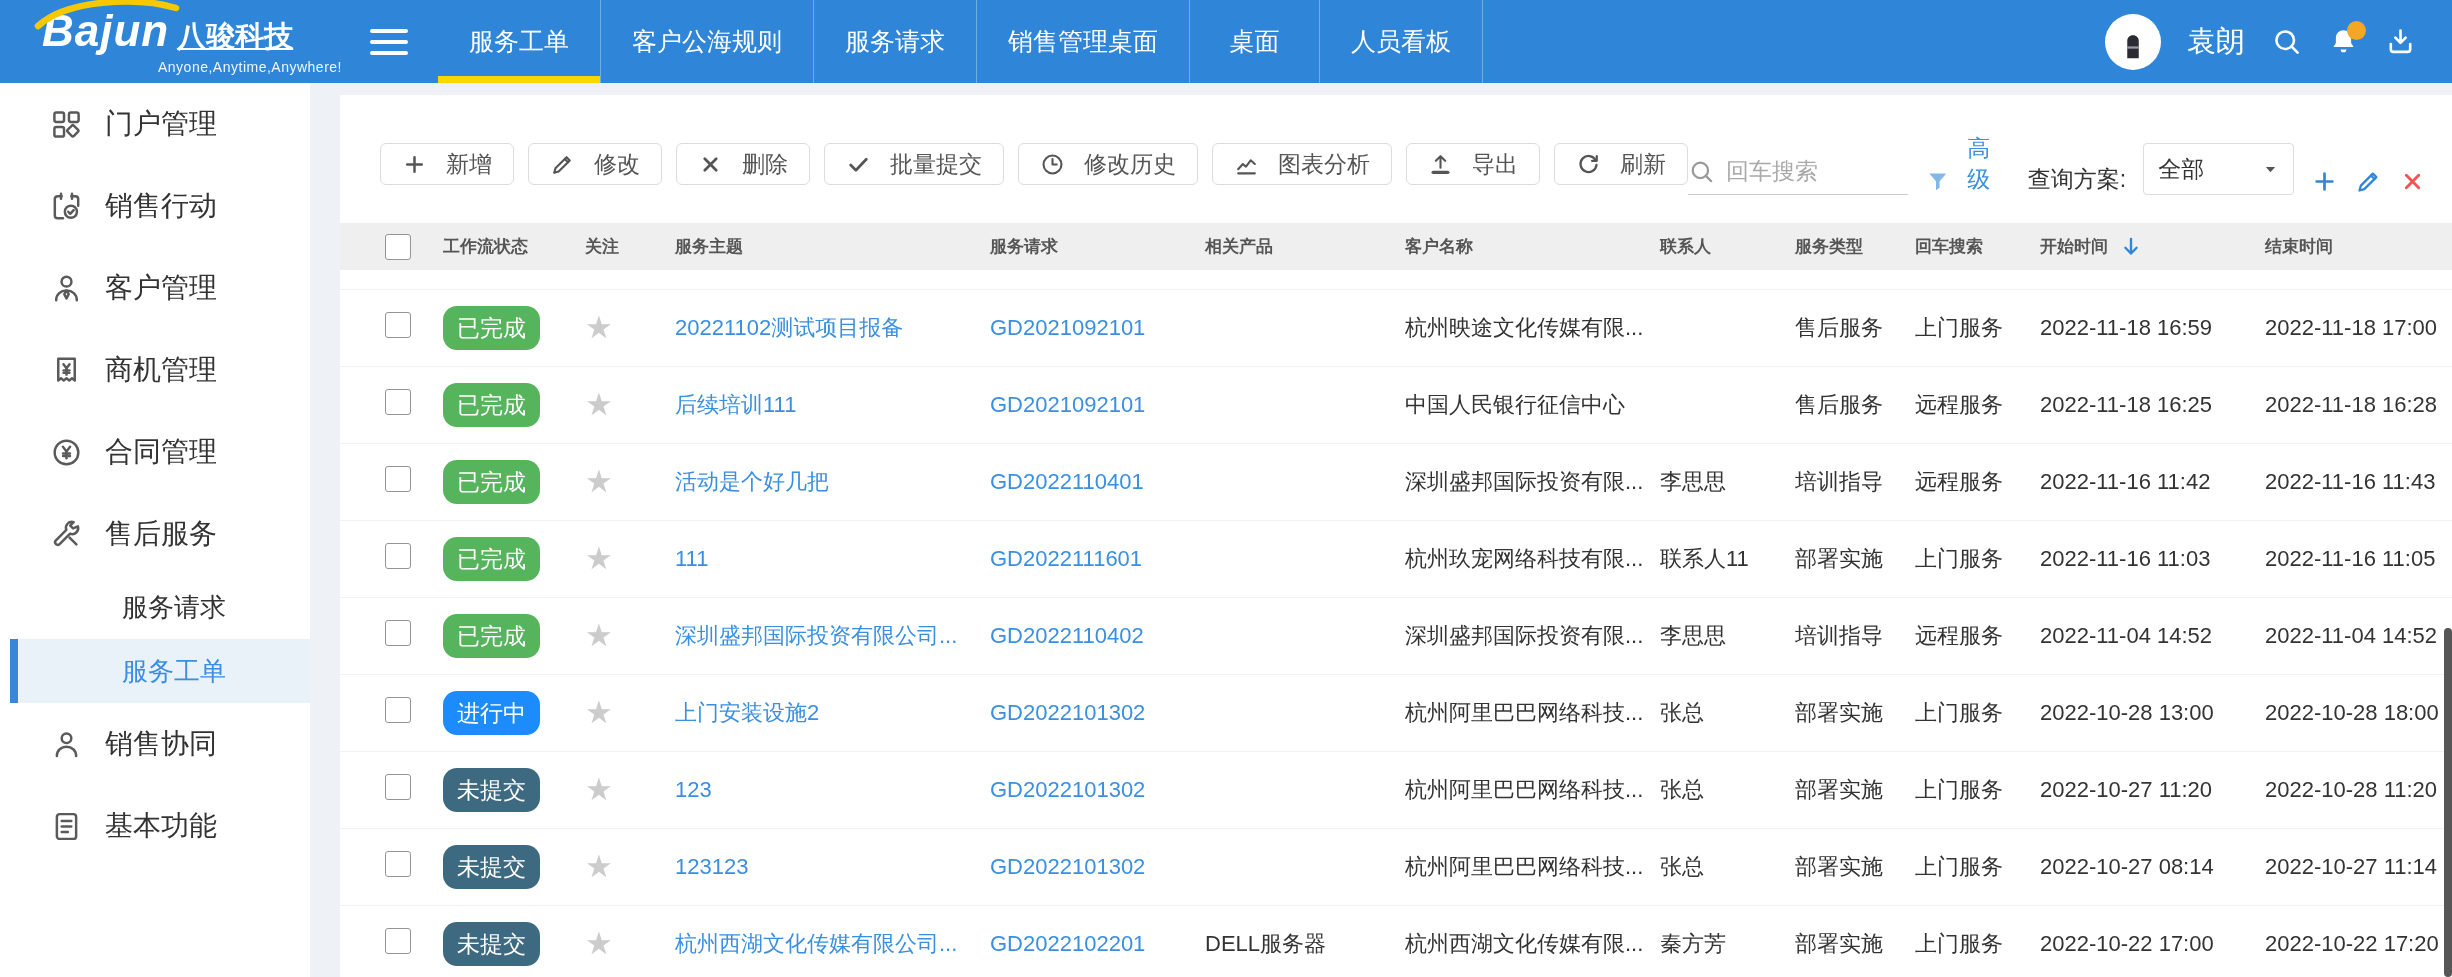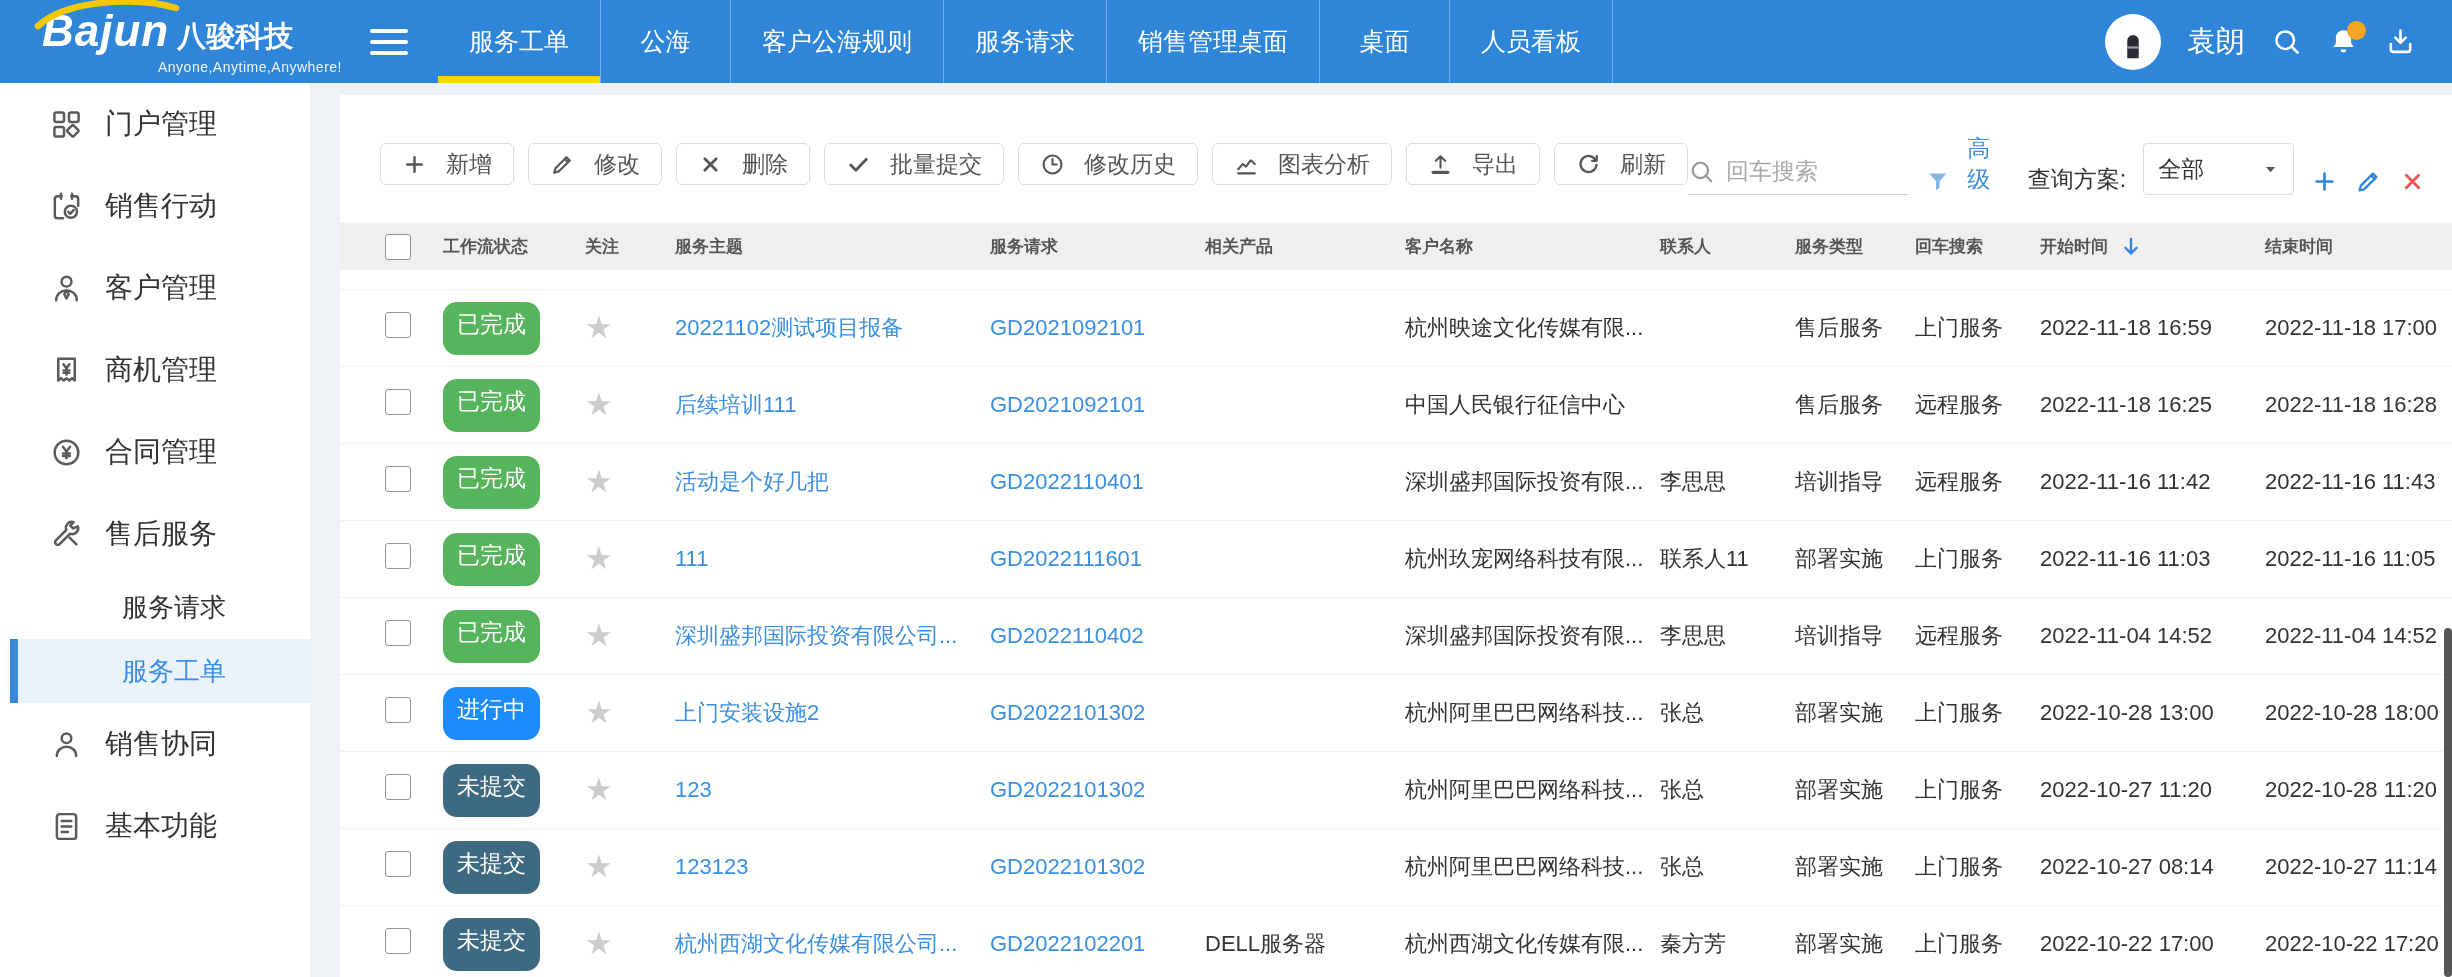--- a/index.html
+++ b/index.html
@@ -9,21 +9,21 @@
     font-family:"Liberation Sans","DejaVu Sans",sans-serif; color:#333;
   }
   svg.ic { display:block; }
 
   
   .topbar { position:absolute; top:0; left:0; right:0; height:83px; background:#2f86d9;
             display:flex; align-items:center; color:#fff; z-index:5; }
   .logo { position:relative; margin:0 10px 0 42px; min-width:280px; cursor:pointer; }
   .logo-main { display:flex; align-items:baseline; position:relative; }
   .logo-en { font-style:italic; font-weight:bold; font-size:44px; letter-spacing:1px; line-height:1; }
-  .logo-cn { font-weight:bold; font-size:29px; margin-left:8px; }
+  .logo-cn { font-weight:bold; font-size:29px; margin-left:8px;text-decoration:underline; }
   .logo-arc { position:absolute; left:-10px; top:-13px; width:150px; height:34px; pointer-events:none; }
   .logo-tagline { font-size:14px; opacity:.92; margin:2px 0 0 116px; letter-spacing:.5px; }
   .hamburger { width:38px; margin:0 30px 0 18px; cursor:pointer; }
   .hamburger span { display:block; height:4px; border-radius:2px; background:#fff; margin:7px 0; }
   .nav { display:flex; height:100%; align-items:stretch; }
   .nav-item { position:relative; display:flex; align-items:center; justify-content:center;
               min-width:130px; padding:0 31px; font-size:25px; cursor:pointer;
               border-right:1px solid rgba(255,255,255,.32); white-space:nowrap; }
   .nav-item.active::after { content:""; position:absolute; left:0; right:0; bottom:0;
               height:7px; background:#f5d800; }
@@ -81,21 +81,21 @@
       align-items:center; padding-left:45px; }
   .thead { margin-top:28px; height:47px; background:#efefef; font-weight:bold;
            font-size:17px; color:#555; }
   .thead .cell { display:flex; align-items:center; gap:10px; white-space:nowrap; }
   .sort { width:26px; height:26px; color:#2f86d9; }
   .tspacer { height:20px; border-bottom:1px solid #f1f1f1; }
   .trow { height:77px; border-bottom:1px solid #f1f1f1; font-size:22px; color:#333; background:#fff; }
   .trow .cell { white-space:nowrap; overflow:hidden; }
   .checkbox { display:inline-block; width:26px; height:26px; background:#fff;
               border:1px solid #949494; border-radius:3px; cursor:pointer; }
-  .badge { display:inline-block; min-width:97px; padding:0 2px; height:53px; line-height:44px;
+  .badge { display:inline-block; min-width:97px; padding:0 2px; height:44px; line-height:44px;
            border-radius:14px; color:#fff; font-size:23px; text-align:center; }
   .star { font-size:31px; color:#cccccc; cursor:pointer; line-height:1; }
   .link { color:#3a8fe0; text-decoration:none; cursor:pointer; }
 
   .vscrollbar { position:absolute; top:628px; right:0; width:8px; height:349px;
                 background:#565656; border-radius:4px; cursor:pointer; z-index:9; }
 </style>
 </head>
 <body>
 
@@ -261,23 +261,20 @@
     <div class="logo-tagline">Anyone,Anytime,Anywhere!</div>
   </div>
   <div class="hamburger">
     <span></span>
     <span></span>
     <span></span>
   </div>
   <nav class="nav" id="nav">
       <a class="nav-item active">
         <span class="nav-label">服务工单</span>
-      </a>
-      <a class="nav-item">
-        <span class="nav-label">公海</span>
       </a>
       <a class="nav-item">
         <span class="nav-label">客户公海规则</span>
       </a>
       <a class="nav-item">
         <span class="nav-label">服务请求</span>
       </a>
       <a class="nav-item">
         <span class="nav-label">销售管理桌面</span>
       </a>

